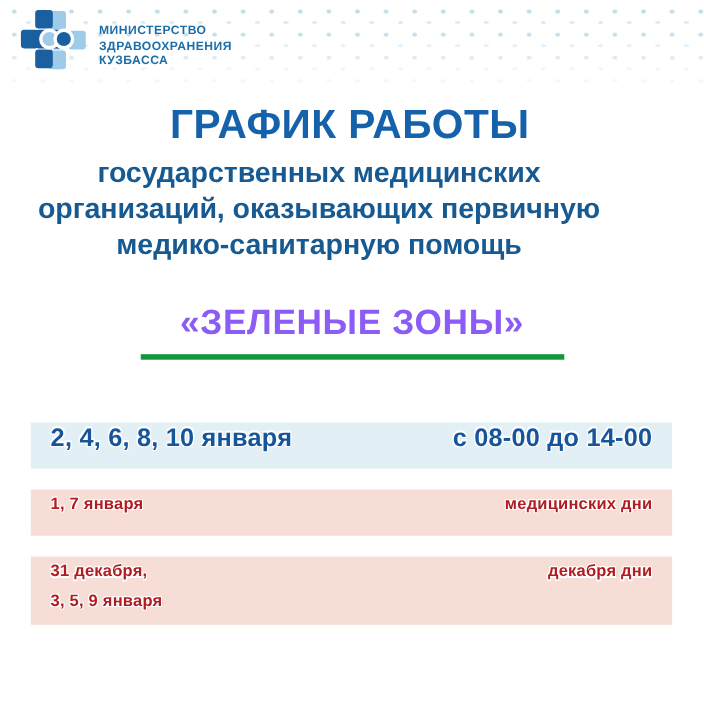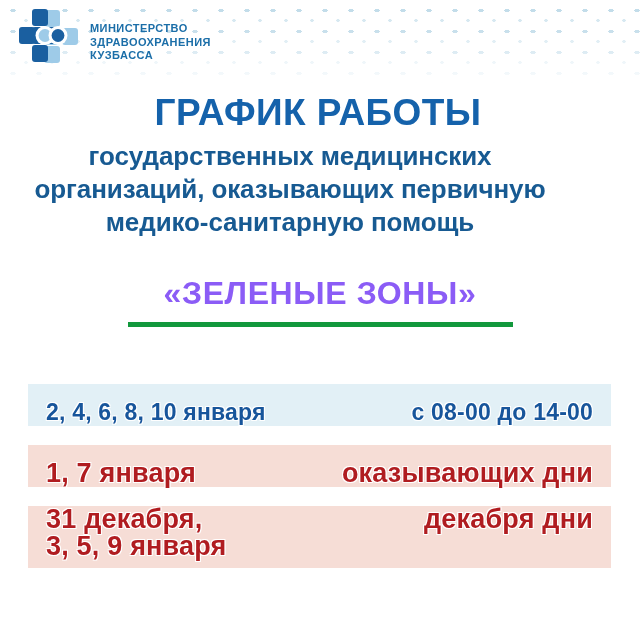--- a/index.html
+++ b/index.html
@@ -111,21 +111,21 @@
   }
 
   
   .rows {
     position:absolute;
     top:384px; left:28px;
     width:583px;
   }
   .row {
     display:flex;
-    align-items:flex-end;
+    align-items:flex-start;
     justify-content:space-between;
     padding:0 18px;
     margin-bottom:19px;
   }
   .row .left  { text-align:left; }
   .row .right { text-align:right; }
 
   .row.blue {
     height:42px;
     background:#e2f0f6;
@@ -143,21 +143,21 @@
   .row.pink {
     height:42px;
     background:#f6ddd6;
   }
   .row.pink.tall {
     height:62px;
     align-items:flex-start;
   }
   .row.pink .left, .row.pink .right {
     color:#b01c20;
-    font-size:27px;
+    font-size:15px;
     font-weight:bold;
     letter-spacing:.2px;
     line-height:27px;
     text-shadow:
       -1px -1px 0 #fff, 1px -1px 0 #fff,
       -1px  1px 0 #fff, 1px  1px 0 #fff;
   }
   .row.pink .left div { white-space:nowrap; }
 </style>
 </head>
@@ -213,21 +213,21 @@
 
   <div class="rows">
 
     <div class="row blue">
       <div class="left">2, 4, 6, 8, 10 января</div>
       <div class="right">с 08-00 до 14-00</div>
     </div>
 
     <div class="row pink">
       <div class="left">1, 7 января</div>
-      <div class="right">оказывающих дни</div>
+      <div class="right">медицинских дни</div>
     </div>
 
     <div class="row pink tall">
       <div class="left">
         <div>31 декабря,</div>
         <div>3, 5, 9 января</div>
       </div>
       <div class="right">декабря дни</div>
     </div>
 

